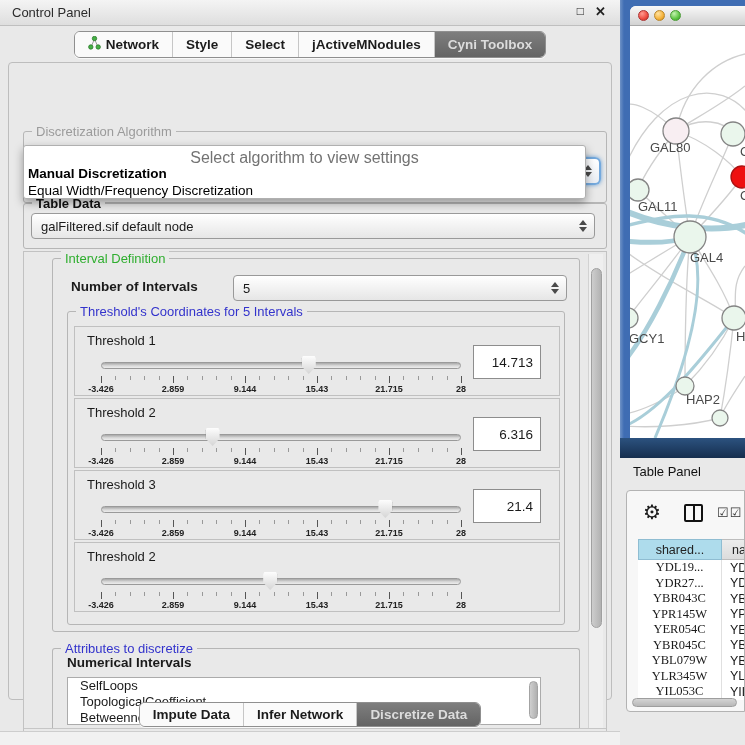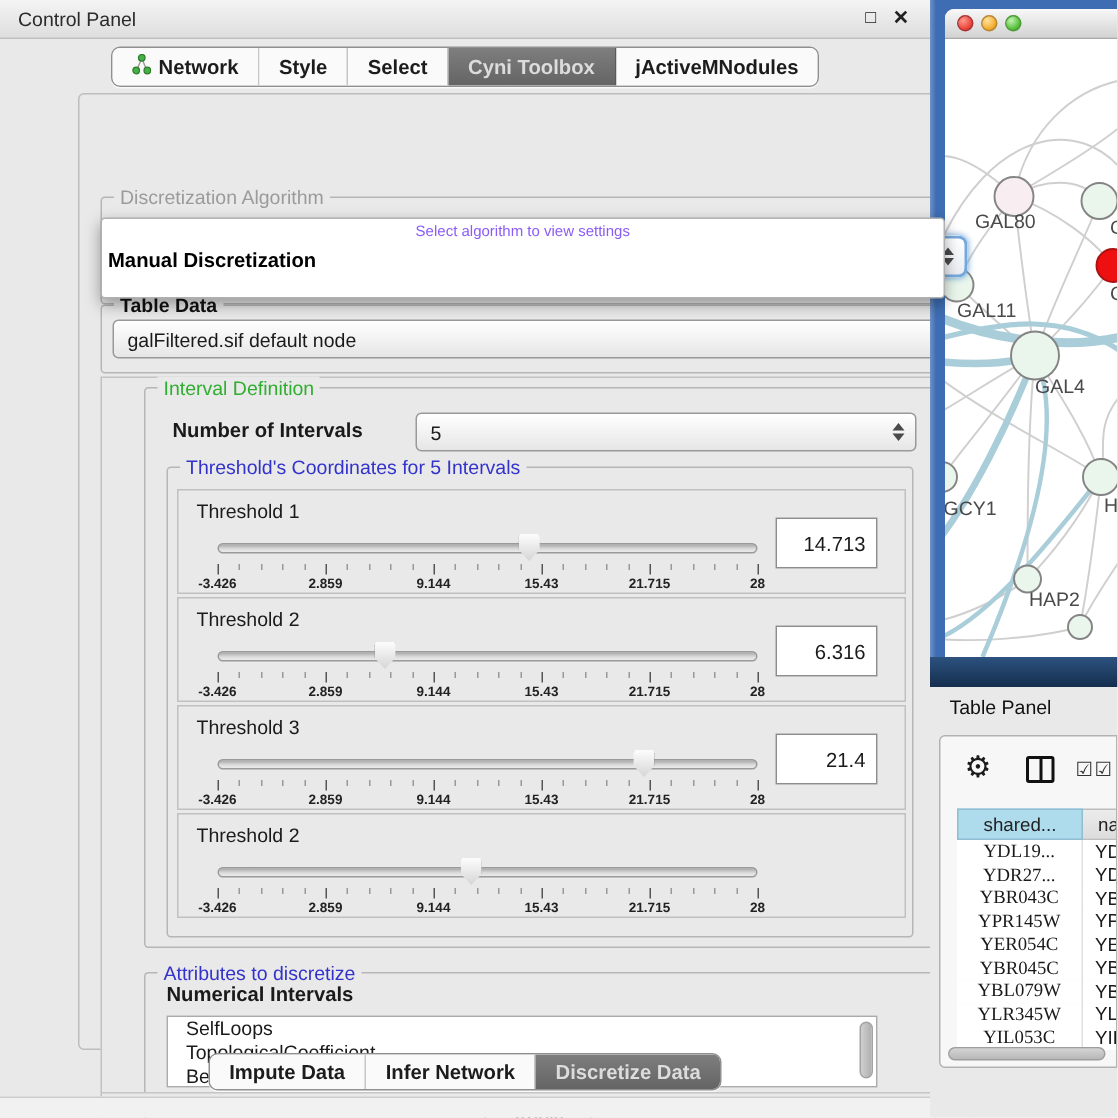--- a/index.html
+++ b/index.html
@@ -21,38 +21,38 @@
   .seggroup { display:inline-flex; border:1px solid #8f8f8f; border-radius:6px; overflow:hidden;
     background:#fafafa; box-shadow:0 1px 0 rgba(255,255,255,.7); }
   .seg { padding:4px 13px; font-size:13.5px; font-weight:bold; color:#1c1c1c; background:#fafafa;
     border-right:1px solid #c6c6c6; display:flex; align-items:center; gap:5px; white-space:nowrap; }
   .seg:last-child { border-right:none; }
   .seg.selected { background:linear-gradient(#7e7e7e,#646464); color:#dcdcdc; border-right-color:#5a5a5a; }
   #top-tabs { top:31px; }
   #bottom-tabs { top:702px; }
 
   .main-panel { position:absolute; left:8px; top:62px; width:604px; height:638px;
-    border:1px solid #bdbdbd; border-radius:4px; background:#e9e9e9;margin-left:44px; }
+    border:1px solid #bdbdbd; border-radius:4px; background:#e9e9e9; }
 
   .groupbox { position:absolute; border:1px solid #b6b6b6; border-radius:3px; }
   .grouptitle { position:absolute; top:-8px; left:8px; background:#e9e9e9; padding:0 4px;
     font-size:13px; line-height:15px; white-space:nowrap; }
   .gt-gray { color:#9b9b9b; }
   .gt-black { color:#111; font-weight:bold; }
   .gt-blue { color:#3333cc; }
   .gt-green { color:#2fae2f; }
 
   #disc-group { left:14px; top:68px; width:584px; height:72px; }
   #focus-combo { position:absolute; left:570px; top:94px; width:22px; height:28px; z-index:40;
     background:linear-gradient(#ffffff,#e9edf3); border:2px solid #74a9dd; border-left:none;
     border-radius:0 6px 6px 0; box-shadow:0 0 4px rgba(90,150,210,.9); }
   #algo-popup { position:absolute; left:14px; top:82px; width:563px; height:54px; z-index:50;
     background:#ffffff; border:1px solid #b0b0b0; border-radius:3px;
     box-shadow:0 4px 10px rgba(0,0,0,.35); overflow:hidden; }
-  .popup-prompt { height:19px; text-align:center; font-size:10px; color:#8b5cf6; padding-top:3px; }
+  .popup-prompt { height:19px; text-align:center; font-size:16px; color:#737373; padding-top:3px; }
   .popup-opt { height:17px; font-size:13.5px; padding-left:4px; line-height:17px; color:#000; }
   .popup-opt.bold { font-weight:bold; }
 
   #tabledata-group { left:14px; top:140px; width:584px; height:46px; }
   .combo { position:relative; background:linear-gradient(#ffffff,#e6e6e6); border:1px solid #999;
     border-radius:4px; font-size:13px; display:flex; align-items:center; padding-left:9px; }
   .stepper { position:absolute; right:7px; top:50%; transform:translateY(-50%); width:8px; height:12px; }
   .stepper::before, .stepper::after { content:""; position:absolute; left:0; border-left:4px solid transparent; border-right:4px solid transparent; }
   .stepper::before { top:0; border-bottom:5px solid #4a4a4a; }
   .stepper::after { bottom:0; border-top:5px solid #4a4a4a; }
@@ -168,41 +168,42 @@
                 <circle cx="10.2" cy="11" r="2.2" fill="#45b045" stroke="#2c7a2c" stroke-width="0.8"></circle>
               </svg></span>
             <span>Network</span>
           </div>
           <div class="seg">
             <span>Style</span>
           </div>
           <div class="seg">
             <span>Select</span>
           </div>
+          <div class="seg">
+            <span>jActiveMNodules</span>
+          </div>
           <div class="seg selected">
             <span>Cyni Toolbox</span>
-          </div>
-          <div class="seg">
-            <span>jActiveMNodules</span>
           </div>
         </div>
     </div>
 
     <div class="main-panel">
 
       <div class="groupbox" id="disc-group">
         <span class="grouptitle gt-gray">Discretization Algorithm</span>
       </div>
       <div id="focus-combo">
         <span class="stepper"></span>
       </div>
       <div id="algo-popup">
         <div class="popup-prompt">Select algorithm to view settings</div>
         <div id="popup-options">
             <div class="popup-opt bold">Manual Discretization</div>
+            <div class="popup-opt">Equal Width/Frequency Discretization</div>
           </div>
       </div>
 
       <div class="groupbox" id="tabledata-group">
         <span class="grouptitle gt-black">Table Data</span>
       </div>
       <div class="combo" id="tabledata-combo">
         <span>galFiltered.sif default node</span>
         <span class="stepper"></span>
       </div>

